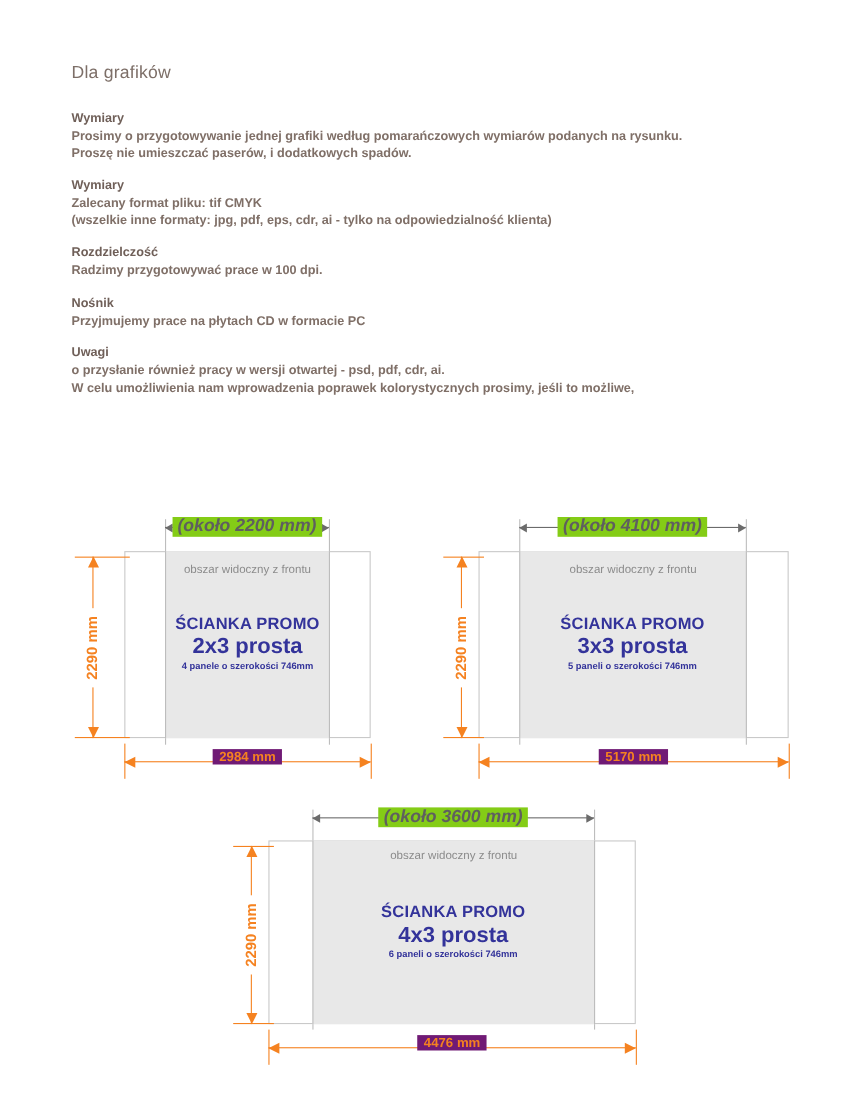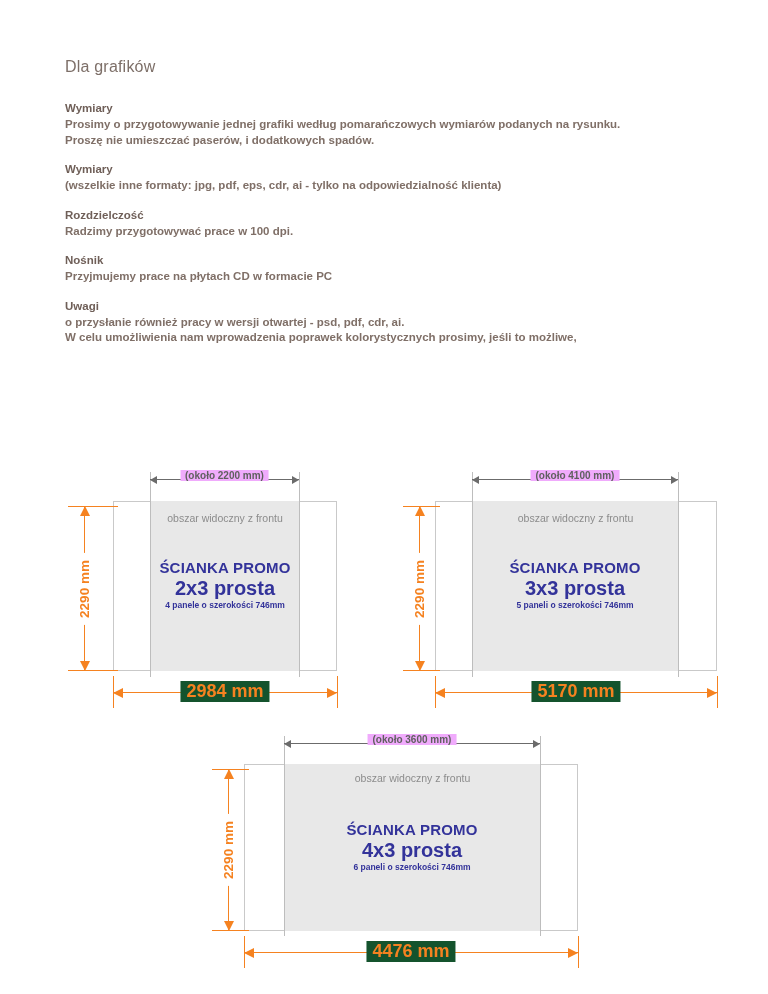--- a/index.html
+++ b/index.html
@@ -115,26 +115,27 @@
     border-bottom: 4px solid transparent;
     margin-top: 3.5px;
   }
   .dim-top .cap.l { left: 0;  border-right: 7px solid #6b6b6b; }
   .dim-top .cap.r { right: 0; border-left: 7px solid #6b6b6b; }
   .dim-top .txt {
     position: absolute;
     left: 50%;
     top: -2px;
     transform: translateX(-50%);
-    background: #f0abfc;
+    background: #84cc16;
     padding: 0 5px;
-    font-size: 10px;
+    font-size: 16px;
     font-weight: bold;
     color: #5f5f5f;
     white-space: nowrap;
+    font-style: italic;
   }
 
   
   .dim-bot {
     position: absolute;
     height: 14px;
   }
   .dim-bot .rule {
     position: absolute;
     left: 0; right: 0;
@@ -150,23 +151,23 @@
     border-bottom: 5px solid transparent;
     margin-top: 2.5px;
   }
   .dim-bot .cap.l { left: 0;  border-right: 10px solid #f58220; }
   .dim-bot .cap.r { right: 0; border-left: 10px solid #f58220; }
   .dim-bot .txt {
     position: absolute;
     left: 50%;
     top: -4px;
     transform: translateX(-50%);
-    background: #14532d;
+    background: #701a75;
     padding: 0 6px;
-    font-size: 18px;
+    font-size: 12px;
     font-weight: bold;
     color: #f58220;
     white-space: nowrap;
   }
   
   .tick-v {
     position: absolute;
     width: 1px;
     background: #f58220;
   }
@@ -220,20 +221,21 @@
 <div class="doc-body">
 
   <div class="sec">
     <div class="sec-head">Wymiary</div>
     <div class="sec-line">Prosimy o przygotowywanie jednej grafiki według pomarańczowych wymiarów podanych na rysunku.</div>
     <div class="sec-line">Proszę nie umieszczać paserów, i dodatkowych spadów.</div>
   </div>
 
   <div class="sec">
     <div class="sec-head">Wymiary</div>
+    <div class="sec-line">Zalecany format pliku: tif CMYK</div>
     <div class="sec-line">(wszelkie inne formaty: jpg, pdf, eps, cdr, ai - tylko na odpowiedzialność klienta)</div>
   </div>
 
   <div class="sec">
     <div class="sec-head">Rozdzielczość</div>
     <div class="sec-line">Radzimy przygotowywać prace w 100 dpi.</div>
   </div>
 
   <div class="sec">
     <div class="sec-head">Nośnik</div>

